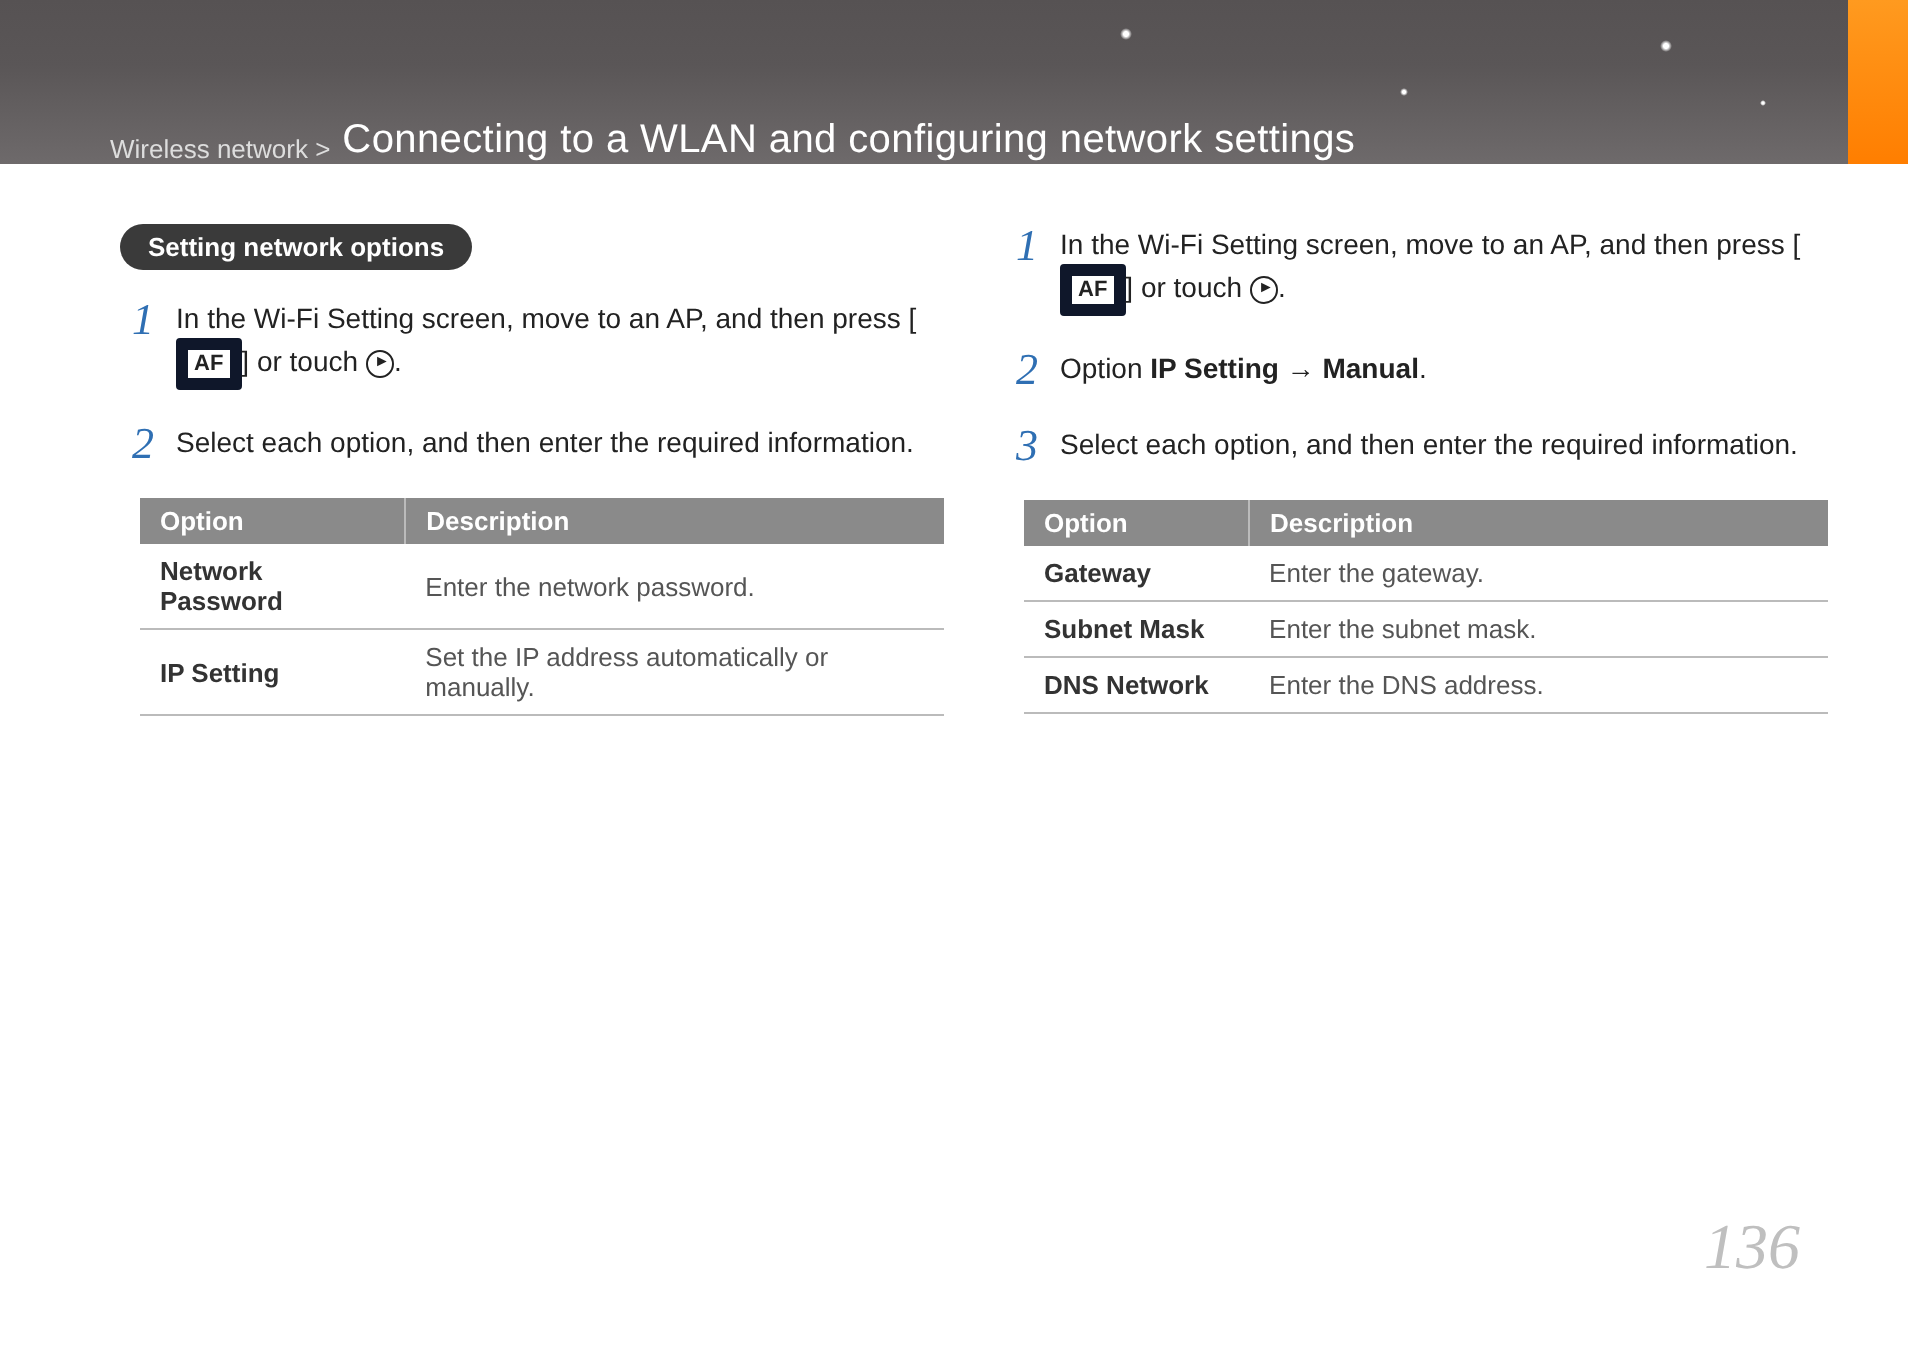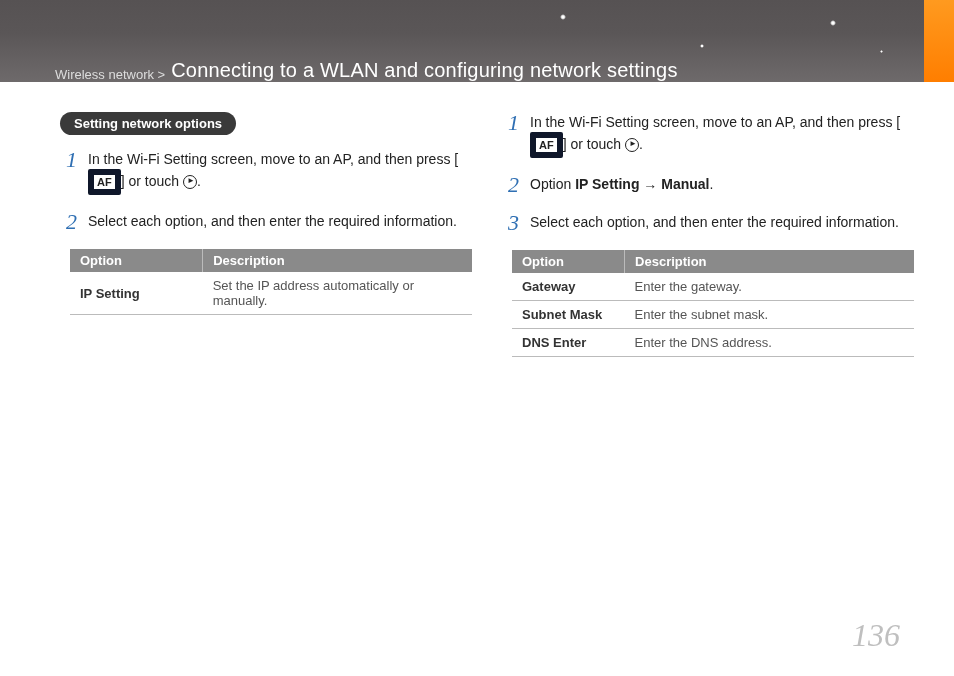--- a/index.html
+++ b/index.html
@@ -89,21 +89,21 @@
     padding: 6px 10px;
     border-bottom: 1px solid #bbb;
     color: #555;
   }
   table.opt td.optname { font-weight: 700; color: #333; width: 33%; }
   .col.right table.opt td.optname { width: 28%; }
 
   .page-number {
     position: absolute;
     right: 54px;
-    bottom: 22px;
+    bottom: 34px;
     font-family: Georgia, "Times New Roman", serif;
     font-style: italic;
     font-size: 32px;
     color: #bfbfbf;
   }
 </style>
 </head>
 <body>
 
 <div class="page">
@@ -135,20 +135,24 @@
         <div class="txt">Select each option, and then enter the required information.</div>
       </div>
 
       <table class="opt">
         <tbody>
             <tr>
           <th>Option</th>
           <th>Description</th>
         </tr>
         <tr>
+          <td class="optname">Network Password</td>
+          <td>Enter the network password.</td>
+        </tr>
+        <tr>
           <td class="optname">IP Setting</td>
           <td>Set the IP address automatically or manually.</td>
         </tr>
       </tbody>
         </table>
     </div>
 
     <div class="col right">
 
       <div class="step">
@@ -178,21 +182,21 @@
         </tr>
         <tr>
           <td class="optname">Gateway</td>
           <td>Enter the gateway.</td>
         </tr>
         <tr>
           <td class="optname">Subnet Mask</td>
           <td>Enter the subnet mask.</td>
         </tr>
         <tr>
-          <td class="optname">DNS Enter</td>
+          <td class="optname">DNS Network</td>
           <td>Enter the DNS address.</td>
         </tr>
       </tbody>
         </table>
     </div>
 
   </div>
 
   <div class="page-number">136</div>
 </div>

